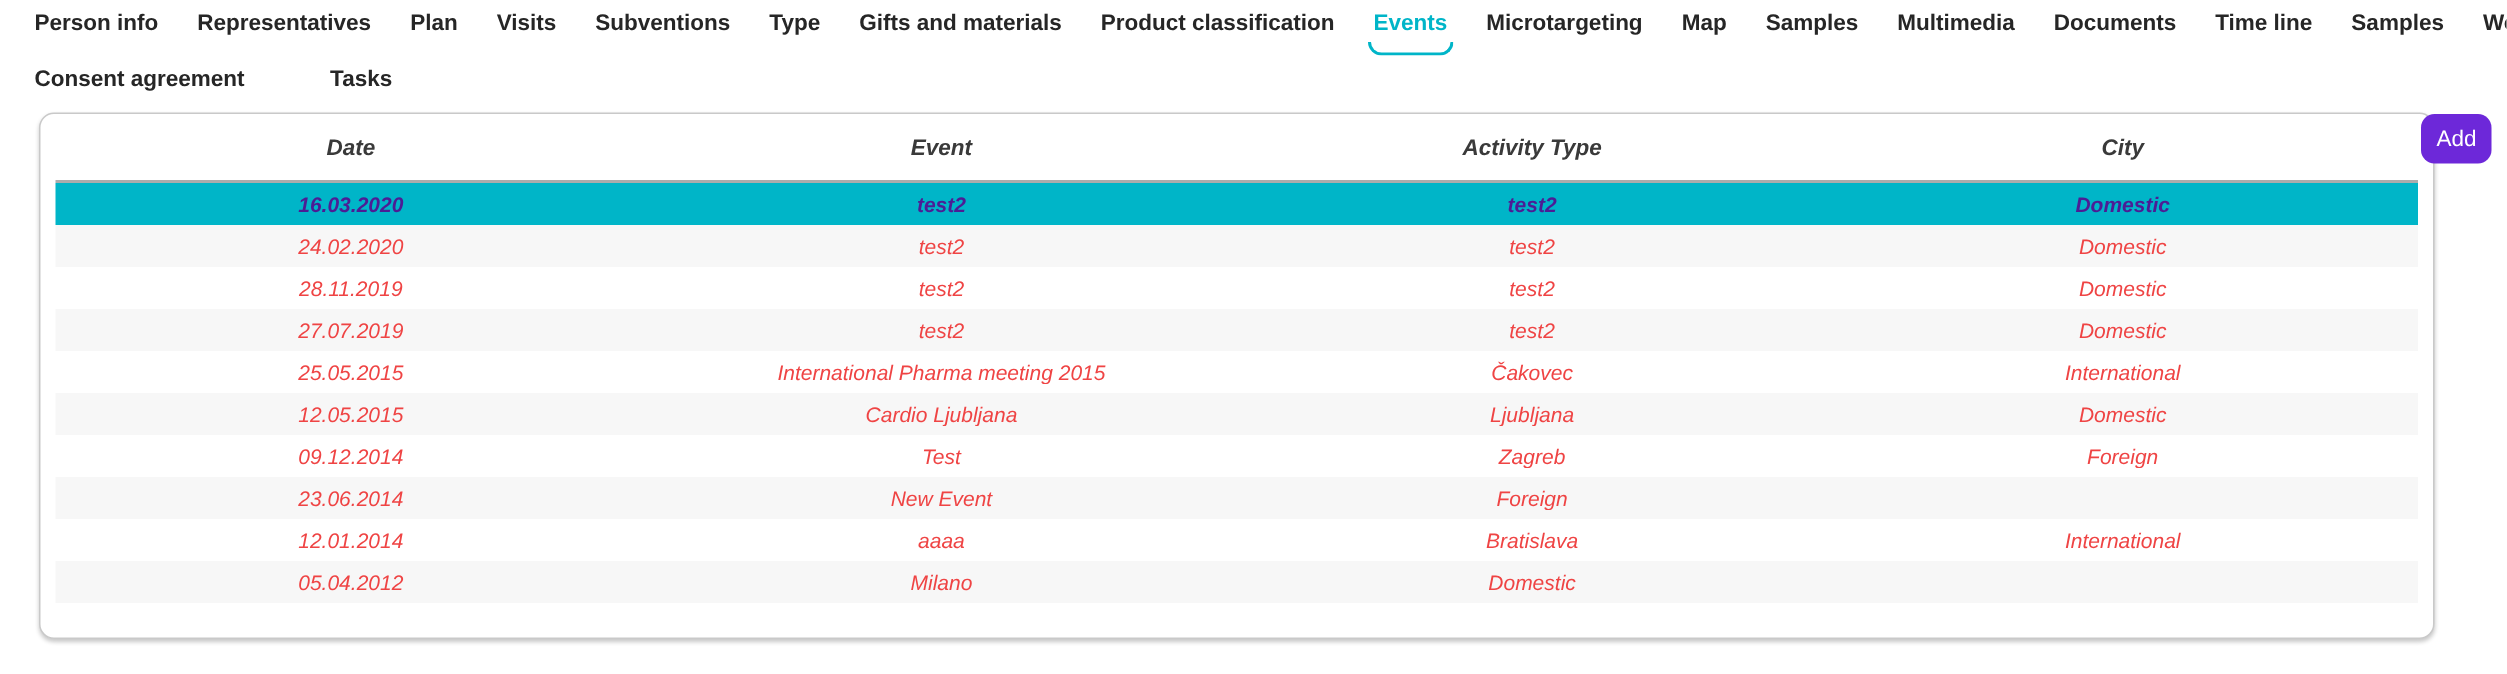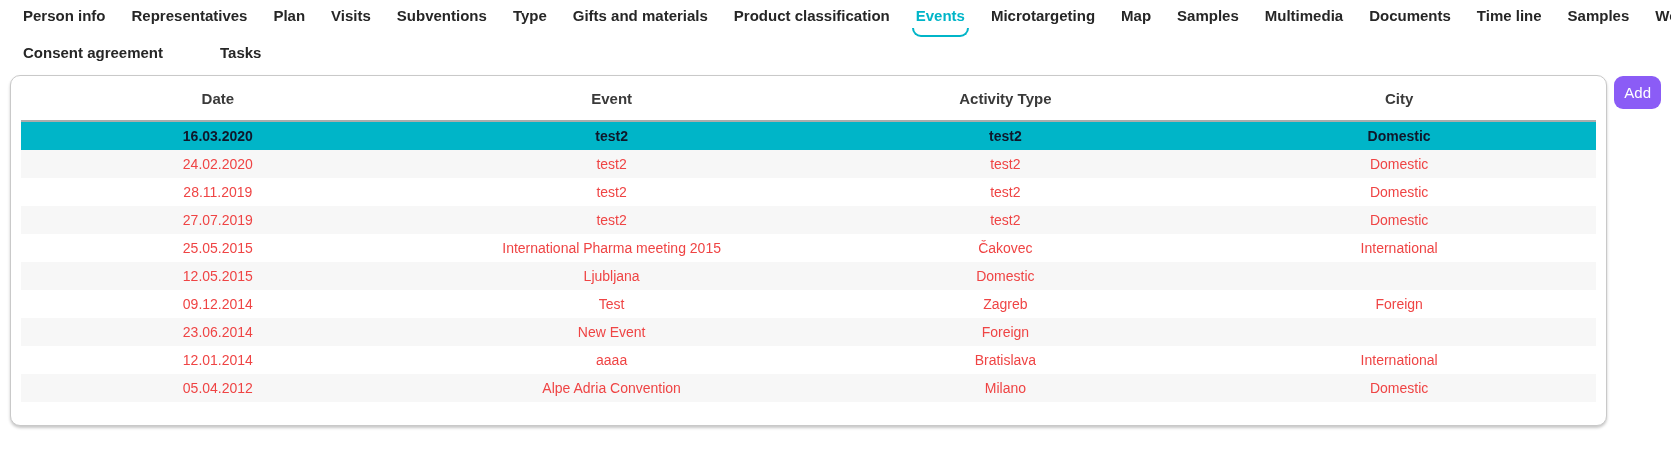--- a/index.html
+++ b/index.html
@@ -19,44 +19,44 @@
     padding:2px 13px;line-height:20px;position:relative;white-space:nowrap;
   }
   .tab.active{color:#00b5c8;}
   .tab.active::after{
     content:"";position:absolute;left:9px;right:9px;top:24px;height:7px;
     border:2px solid #00b5c8;border-top:none;
     border-radius:0 0 12px 12px;
   }
   
   .card{
-    position:absolute;left:10px;top:75px;width:1597px;height:351px;
+    position:absolute;left:26px;top:75px;width:1597px;height:351px;
     background:#fff;border:1px solid #c9c9c9;border-radius:10px;
     box-shadow:0 2px 3px rgba(0,0,0,0.22);
-    padding:0 10px;box-sizing:border-box;
+    padding:0 10px;box-sizing:border-box;font-style:italic;
   }
   .grid-header{
     display:grid;grid-template-columns:repeat(4,1fr);
     height:44px;align-items:center;text-align:center;
     font-size:15px;font-weight:bold;color:#3a3a3a;
     border-bottom:2px solid #acacac;
   }
   .grid-body .row{
     display:grid;grid-template-columns:repeat(4,1fr);
     height:28px;align-items:center;text-align:center;
     font-size:14px;color:#ef4444;cursor:pointer;
   }
   .grid-body .row:nth-child(even){background:#f7f7f7;}
-  .grid-body .row.selected{background:#00b5c8;color:#0f172a;font-weight:bold;}
+  .grid-body .row.selected{background:#00b5c8;color:#4c1d95;font-weight:bold;}
   .cell{overflow:hidden;text-overflow:ellipsis;white-space:nowrap;}
   
   .add-btn{
     position:absolute;right:10px;top:76px;
     min-width:46px;height:33px;padding:4px 10px;
-    background:#8b5cf6;color:#ffffff;border:none;border-radius:9px;
+    background:#6d28d9;color:#ffffff;border:none;border-radius:9px;
     font-family:inherit;font-size:15px;cursor:pointer;
   }
 </style>
 </head>
 <body>
 
 <nav class="tabs">
   <div class="tab-row">
       <button class="tab">Person info</button>
       <button class="tab">Representatives</button>
@@ -115,20 +115,21 @@
         <div class="cell">Domestic</div>
       </div>
       <div class="row">
         <div class="cell">25.05.2015</div>
         <div class="cell">International Pharma meeting 2015</div>
         <div class="cell">Čakovec</div>
         <div class="cell">International</div>
       </div>
       <div class="row">
         <div class="cell">12.05.2015</div>
+        <div class="cell">Cardio Ljubljana</div>
         <div class="cell">Ljubljana</div>
         <div class="cell">Domestic</div>
       </div>
       <div class="row">
         <div class="cell">09.12.2014</div>
         <div class="cell">Test</div>
         <div class="cell">Zagreb</div>
         <div class="cell">Foreign</div>
       </div>
       <div class="row">
@@ -137,20 +138,19 @@
         <div class="cell">Foreign</div>
       </div>
       <div class="row">
         <div class="cell">12.01.2014</div>
         <div class="cell">aaaa</div>
         <div class="cell">Bratislava</div>
         <div class="cell">International</div>
       </div>
       <div class="row">
         <div class="cell">05.04.2012</div>
-        <div class="cell">Alpe Adria Convention</div>
         <div class="cell">Milano</div>
         <div class="cell">Domestic</div>
       </div>
     </div>
 </section>
 
 <button class="add-btn">Add</button>
 
 </body></html>

